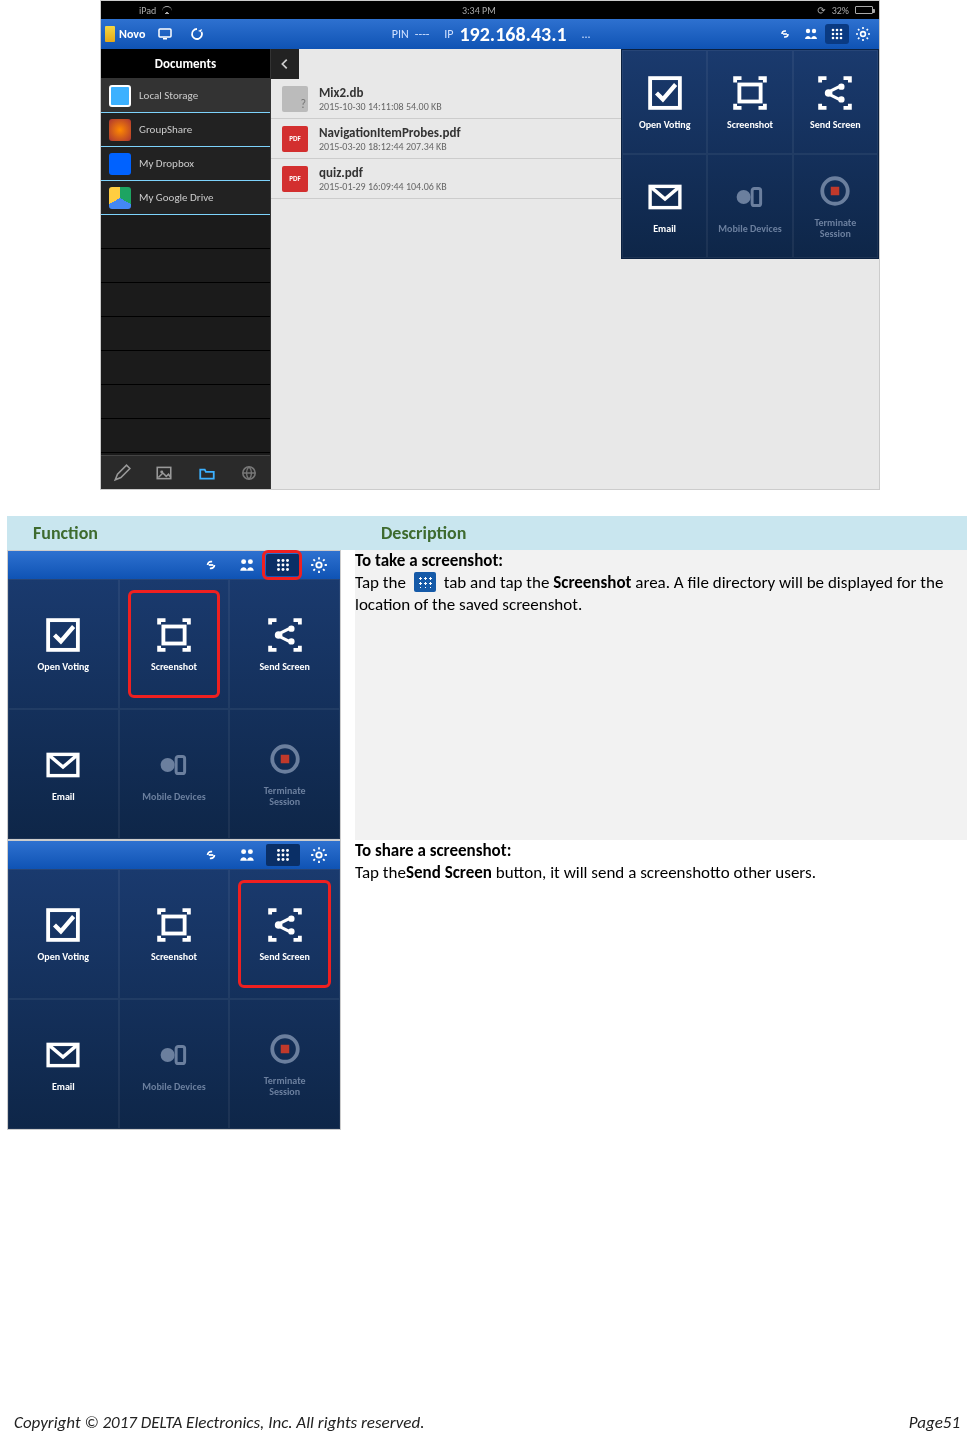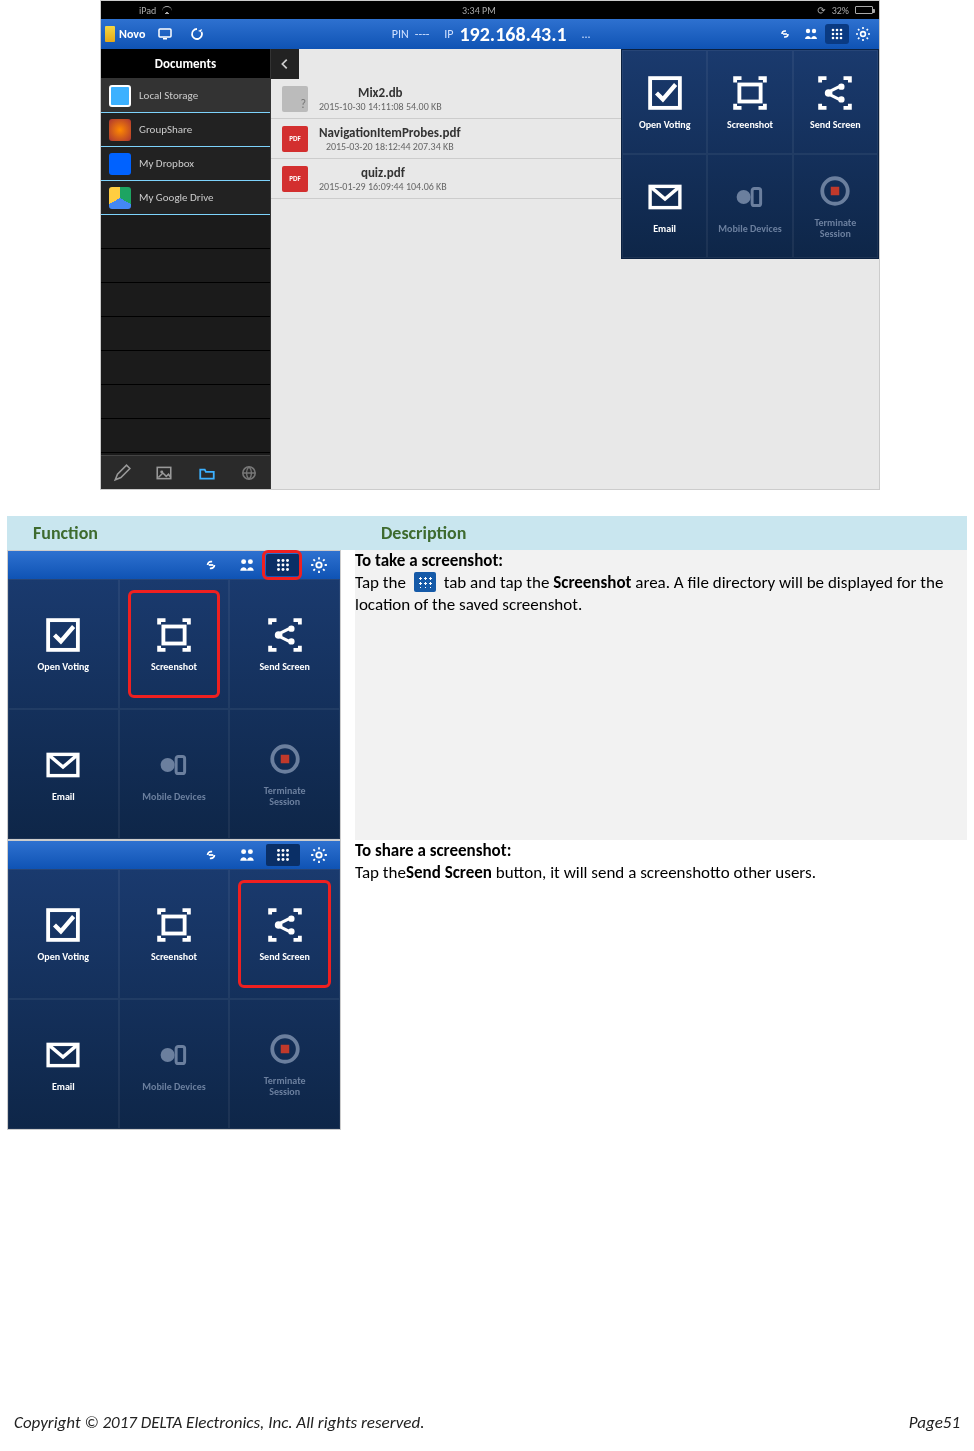--- a/index.html
+++ b/index.html
@@ -98,21 +98,21 @@
   }
   .sb-tool{width:24px;height:22px;display:flex;align-items:center;justify-content:center;}
 
   .filearea{
     flex:1; background:#e8e8e8; position:relative;
   }
   .back-tab{
     position:absolute;top:0;left:0;width:28px;height:30px;background:#222;
     display:flex;align-items:center;justify-content:center;
   }
-  .file-list{padding-top:0;text-align:center;}
+  .file-list{padding-top:0;}
   .file-row{
     height:40px;border-bottom:1px solid #ccc;display:flex;align-items:center;
     padding:0 10px;gap:10px;background:#e8e8e8;
   }
   .file-row:first-child{border-top:none;}
   .file-ic{width:28px;height:28px;display:flex;align-items:center;justify-content:center;}
   .pdf-badge{width:26px;height:26px;background:#d32f2f;color:#fff;font-size:7px;font-weight:bold;display:flex;align-items:center;justify-content:center;border-radius:2px;}
   .db-badge{width:26px;height:26px;background:#bbb;position:relative;border-radius:2px;}
   .db-badge::after{content:"?";position:absolute;bottom:1px;right:2px;color:#777;font-size:12px;}
   .file-txt{display:flex;flex-direction:column;}

